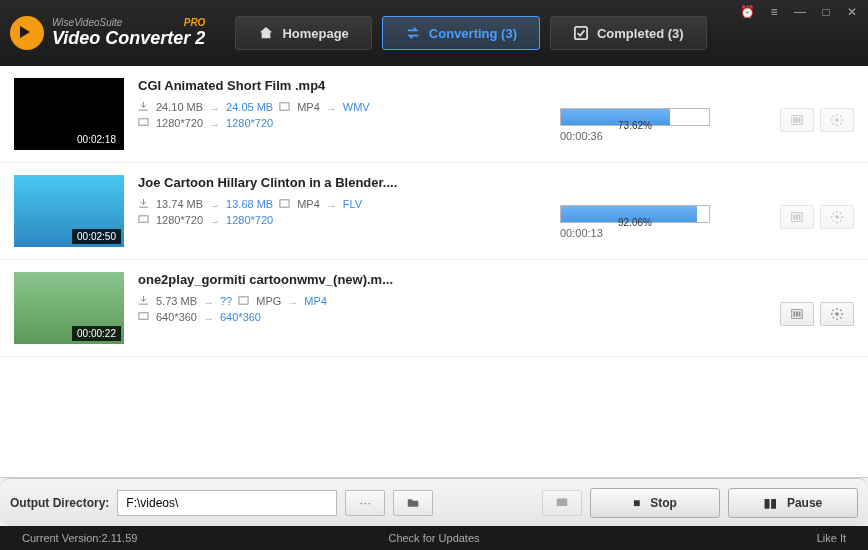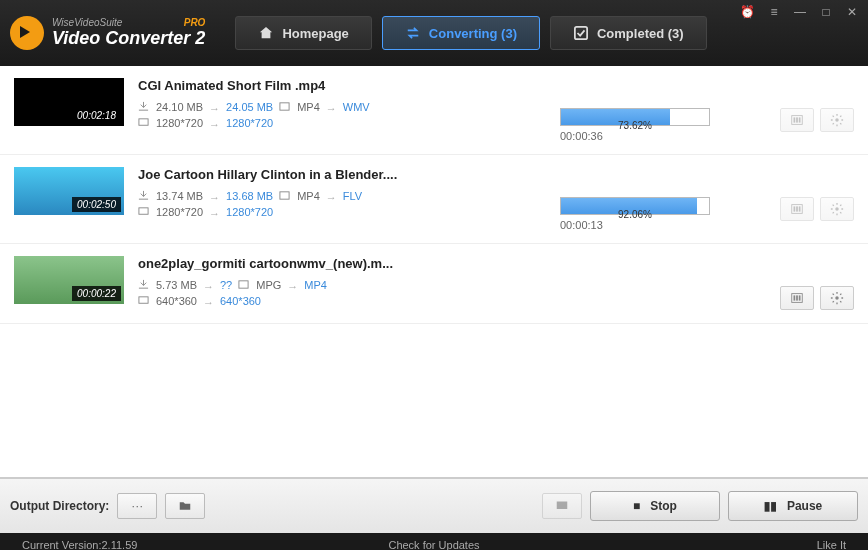--- a/index.html
+++ b/index.html
@@ -17,21 +17,21 @@
 .win-controls { position: absolute; right: 8px; top: 4px; display: flex; gap: 10px; }
 .win-btn { width: 16px; height: 16px; color: #aaa; cursor: pointer; display: flex; align-items: center; justify-content: center; font-size: 12px; }
 
 .tabs { display: flex; gap: 10px; margin-left: 10px; }
 .tab { padding: 8px 22px; background: linear-gradient(#3a3a3a, #2a2a2a); border: 1px solid #444; border-radius: 3px; color: #ddd; font-size: 13px; font-weight: bold; display: flex; align-items: center; gap: 8px; cursor: pointer; }
 .tab.active { border-color: #4a9eff; color: #4a9eff; background: linear-gradient(#3a4a5a, #2a3a4a); }
 .tab-icon { width: 16px; height: 16px; display: inline-flex; align-items: center; justify-content: center; }
 
 .list-area { background: #fff; height: 412px; overflow-y: auto; border-bottom: 1px solid #ccc; }
 .row { display: flex; padding: 12px 14px; border-bottom: 1px solid #eee; gap: 14px; align-items: flex-start; }
-.thumb { width: 110px; height: 48px; background: #000; position: relative; flex-shrink: 0; font-style: italic; }
+.thumb { width: 110px; height: 72px; background: #000; position: relative; flex-shrink: 0; }
 .thumb.blue { background: linear-gradient(#4ac8f0, #2a88c0); }
 .thumb.green { background: linear-gradient(#8bc48b, #5a9a5a); }
 .thumb-time { position: absolute; right: 3px; bottom: 3px; background: rgba(0,0,0,0.8); color: #fff; font-size: 10px; padding: 2px 5px; }
 
 .row-info { flex: 1; }
 .row-title { font-weight: bold; font-size: 13px; color: #222; margin-bottom: 8px; }
 .meta-line { font-size: 11px; color: #666; display: flex; align-items: flex-start; gap: 6px; margin-bottom: 4px; }
 .meta-line .link { color: #3a8adb; }
 .arrow { color: #aaa; }
 .mini-icon { width: 12px; height: 12px; display: inline-flex; }
@@ -39,21 +39,21 @@
 .progress-col { width: 190px; flex-shrink: 0; padding-top: 30px; }
 .progress-bar { width: 150px; height: 18px; border: 1px solid #bbb; background: #fff; position: relative; margin-bottom: 4px; }
 .progress-fill { height: 100%; background: linear-gradient(#6fb5f5, #4a9ae8); }
 .progress-text { position: absolute; top: 8px; left: 0; right: 0; text-align: center; font-size: 10px; line-height: 18px; color: #333; }
 .time-remain { font-size: 11px; color: #666; }
 
 .row-actions { width: 90px; display: flex; gap: 6px; padding-top: 30px; flex-shrink: 0; justify-content: flex-end; }
 .icon-btn { width: 34px; height: 24px; border: 1px solid #ccc; background: linear-gradient(#fafafa, #eee); border-radius: 2px; cursor: pointer; display: flex; align-items: center; justify-content: center; color: #888; }
 .icon-btn.disabled { opacity: 0.5; }
 
-.bottom-bar { height: 55px; background: linear-gradient(#f5f5f5, #e5e5e5); border-top: 1px solid #ccc; display: flex; align-items: center; padding: 0 10px; gap: 8px; }
+.bottom-bar { height: 48px; background: linear-gradient(#f5f5f5, #e5e5e5); border-top: 1px solid #ccc; display: flex; align-items: center; padding: 0 10px; gap: 8px; border-radius: 10px; }
 .out-label { font-size: 12px; font-weight: bold; color: #333; }
 .out-input { width: 220px; height: 26px; border: 1px solid #bbb; padding: 0 8px; font-size: 12px; background: #fff; }
 .small-btn { width: 40px; height: 26px; border: 1px solid #bbb; background: linear-gradient(#fafafa, #e8e8e8); border-radius: 2px; cursor: pointer; display: flex; align-items: center; justify-content: center; color: #666; font-size: 12px; }
 .big-btn { height: 30px; border: 1px solid #aaa; background: linear-gradient(#fafafa, #e0e0e0); border-radius: 3px; cursor: pointer; display: flex; align-items: center; justify-content: center; gap: 10px; font-size: 12px; font-weight: bold; color: #333; padding: 0 20px; width: 130px; }
 .spacer { flex: 1; }
 
 .status-bar { height: 24px; background: #1a1a1a; color: #aaa; font-size: 11px; display: flex; align-items: center; padding: 0 22px; }
 .status-bar .sb-link { cursor: pointer; }
 .sb-spacer { flex: 1; }
 .sb-center { position: absolute; left: 50%; transform: translateX(-50%); }
@@ -286,20 +286,21 @@
             <circle cx="8" cy="8" r="2"></circle>
             <path d="M8 1v2M8 13v2M1 8h2M13 8h2M3 3l1.4 1.4M11.6 11.6L13 13M3 13l1.4-1.4M11.6 4.4L13 3" stroke="currentColor" stroke-width="1.5"></path>
           </svg>
       </div>
     </div>
   </div>
   </div>
 
 <div class="bottom-bar">
   <span class="out-label">Output Directory:</span>
+  <input class="out-input" value="F:\videos\" style="">
   <button class="small-btn">···</button>
   <button class="small-btn">
     <svg viewBox="0 0 16 16" width="14" height="12" fill="currentColor">
         <path d="M1 3h5l2 2h7v8H1z"></path>
       </svg>
   </button>
   <div class="spacer"></div>
   <button class="small-btn" style="opacity:.5">
     <svg viewBox="0 0 16 16" width="14" height="12" fill="currentColor">
         <rect x="1" y="2" width="14" height="10"></rect>

